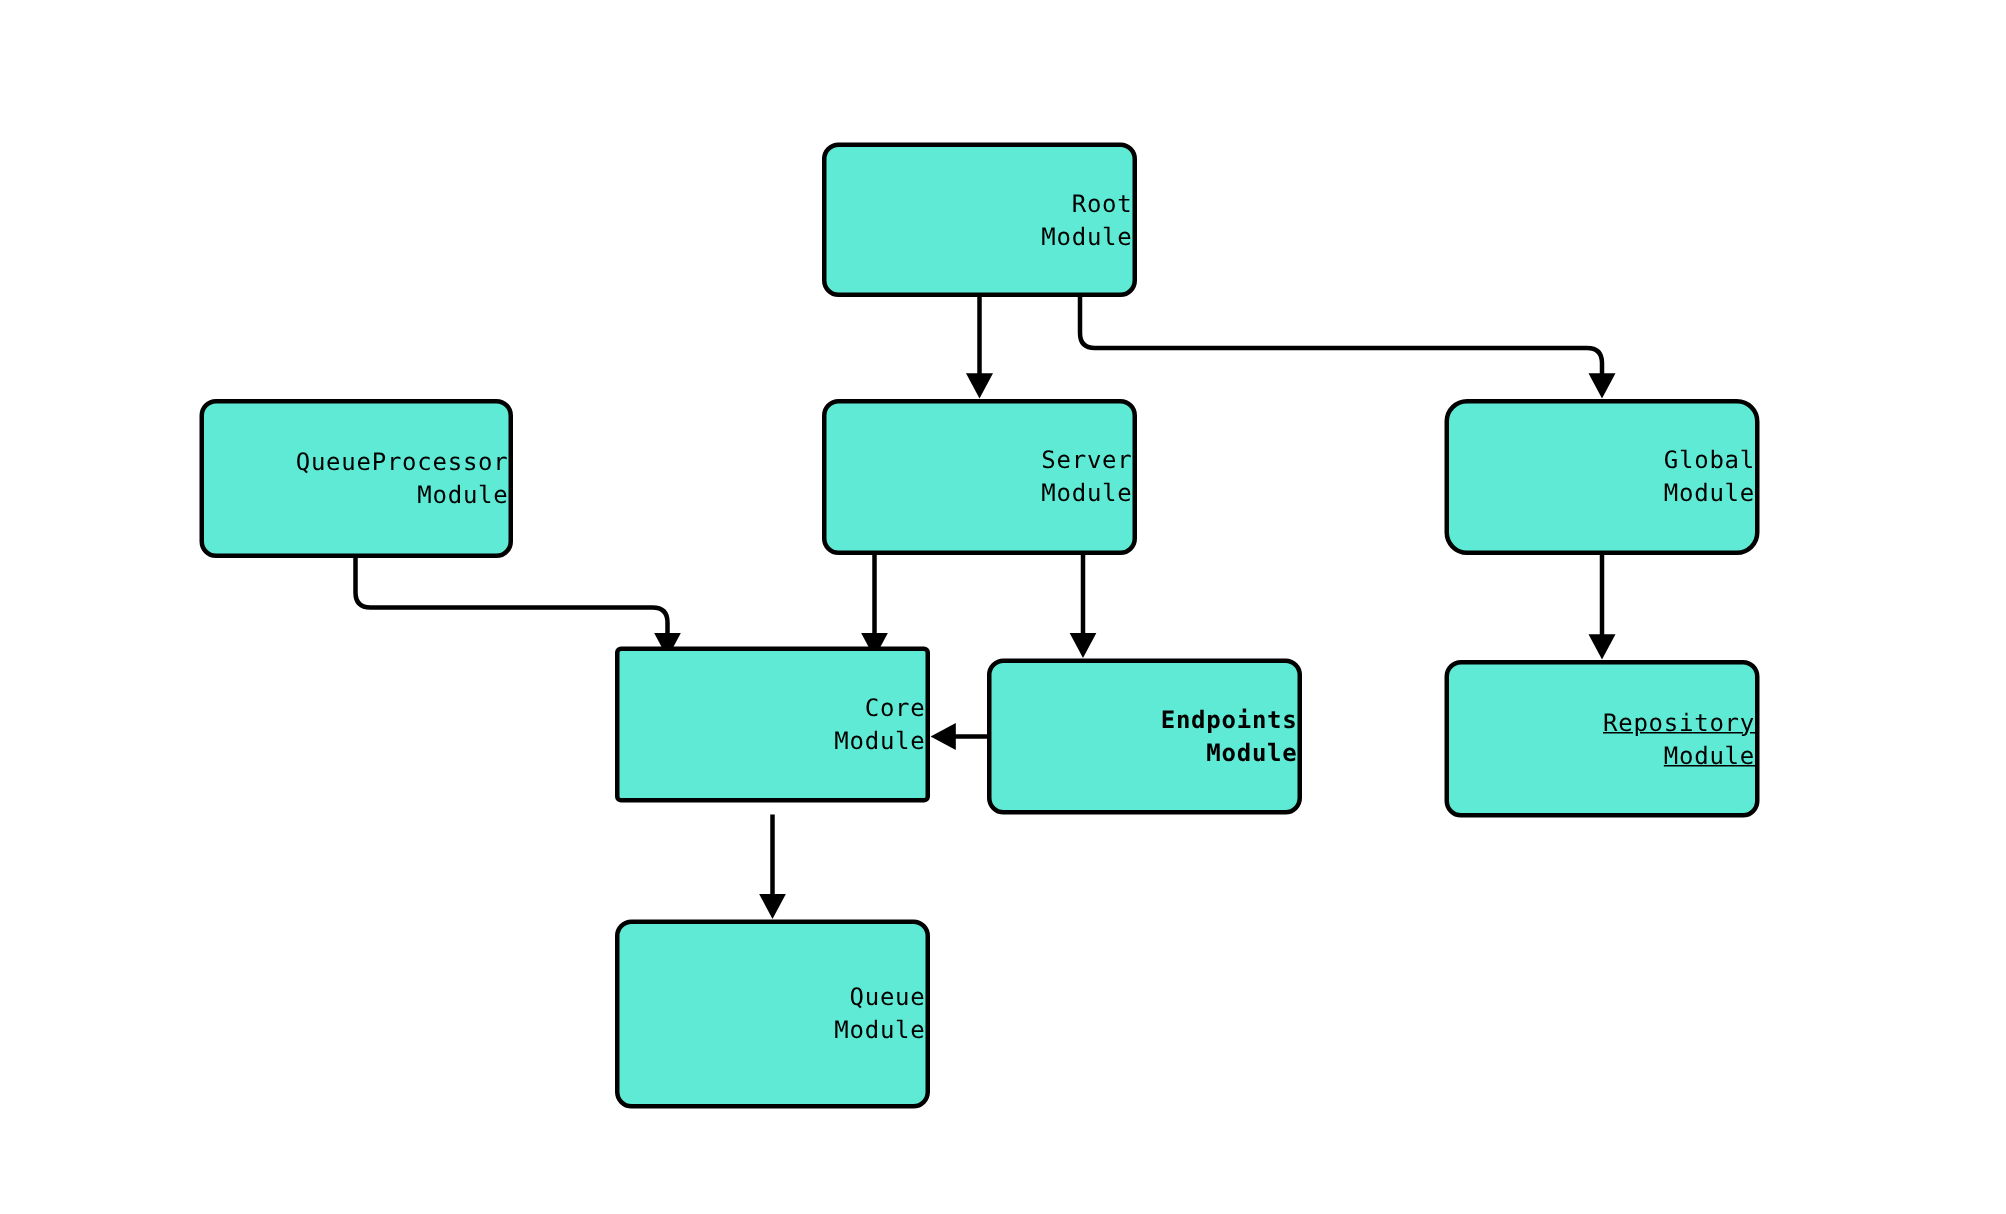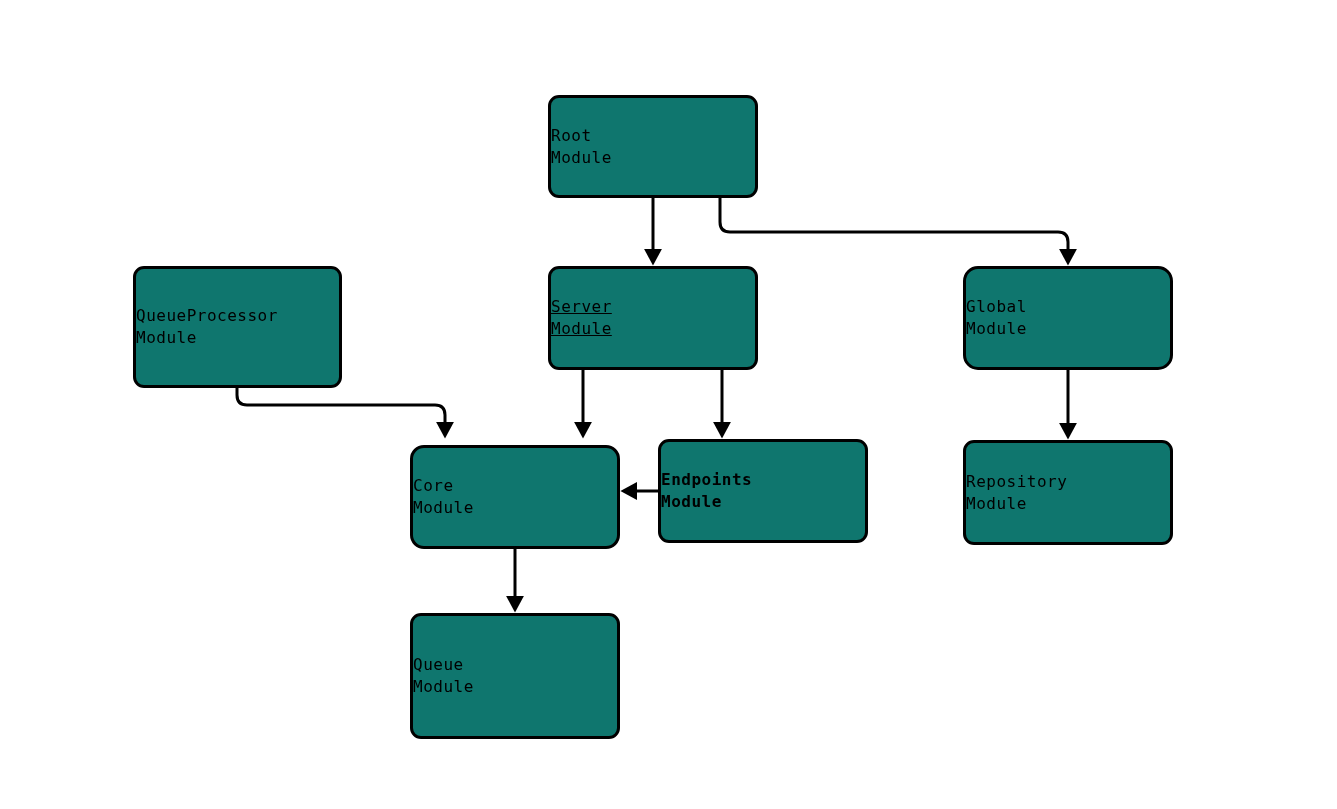--- a/index.html
+++ b/index.html
@@ -21,24 +21,24 @@
     left: 0;
     top: 0;
     width: 1337px;
     height: 809px;
   }
   .node {
     position: absolute;
     box-sizing: border-box;
     border: 3px solid #000000;
     border-radius: 11px;
-    background: #0f766e;
+    background: #5eead4;
     display: flex;
     flex-direction: column;
-    align-items: flex-start;
+    align-items: flex-end;
     justify-content: center;
     z-index: 2;
   }
   .node-line {
     font-family: "DejaVu Sans Mono", "Liberation Mono", monospace;
     font-size: 16px;
     line-height: 22px;
     color: #000000;
     letter-spacing: 0.5px;
     white-space: pre;
@@ -66,41 +66,41 @@
         <path d="M 1068 370 L 1068 424" marker-end="url(#arrowhead)"></path>
         <path d="M 515 543 L 515 597" marker-end="url(#arrowhead)"></path>
       </g>
   </svg>
 
   <div id="nodes-group">
       <div class="node" style="left: 548px; top: 95px; width: 210px; height: 103px; border-color: rgb(0, 0, 0); border-width: 3px; border-radius: 11px;">
         <div class="node-line">Root</div>
         <div class="node-line">Module</div>
       </div>
-      <div class="node" style="left: 133px; top: 266px; width: 209px; height: 122px; border-color: rgb(0, 0, 0); border-width: 3px; border-radius: 11px;">
+      <div class="node" style="left: 133px; top: 266px; width: 209px; height: 106px; border-color: rgb(0, 0, 0); border-width: 3px; border-radius: 11px;">
         <div class="node-line">QueueProcessor</div>
         <div class="node-line">Module</div>
       </div>
-      <div class="node" style="left: 548px; top: 266px; width: 210px; height: 104px; border-color: rgb(0, 0, 0); border-width: 3px; border-radius: 11px; text-decoration: underline;">
+      <div class="node" style="left: 548px; top: 266px; width: 210px; height: 104px; border-color: rgb(0, 0, 0); border-width: 3px; border-radius: 11px;">
         <div class="node-line">Server</div>
         <div class="node-line">Module</div>
       </div>
       <div class="node" style="left: 963px; top: 266px; width: 210px; height: 104px; border-color: rgb(0, 0, 0); border-width: 3px; border-radius: 15px;">
         <div class="node-line">Global</div>
         <div class="node-line">Module</div>
       </div>
-      <div class="node" style="left: 410px; top: 445px; width: 210px; height: 104px; border-color: rgb(0, 0, 0); border-width: 3px; border-radius: 14px;">
+      <div class="node" style="left: 410px; top: 431px; width: 210px; height: 104px; border-color: rgb(0, 0, 0); border-width: 3px; border-radius: 4px;">
         <div class="node-line">Core</div>
         <div class="node-line">Module</div>
       </div>
       <div class="node" style="left: 658px; top: 439px; width: 210px; height: 104px; border-color: rgb(0, 0, 0); border-width: 3px; border-radius: 11px; font-weight: bold;">
         <div class="node-line">Endpoints</div>
         <div class="node-line">Module</div>
       </div>
-      <div class="node" style="left: 963px; top: 440px; width: 210px; height: 105px; border-color: rgb(0, 0, 0); border-width: 3px; border-radius: 11px;">
+      <div class="node" style="left: 963px; top: 440px; width: 210px; height: 105px; border-color: rgb(0, 0, 0); border-width: 3px; border-radius: 11px; text-decoration: underline;">
         <div class="node-line">Repository</div>
         <div class="node-line">Module</div>
       </div>
       <div class="node" style="left: 410px; top: 613px; width: 210px; height: 126px; border-color: rgb(0, 0, 0); border-width: 3px; border-radius: 11px;">
         <div class="node-line">Queue</div>
         <div class="node-line">Module</div>
       </div>
     </div>
 
 </div>

